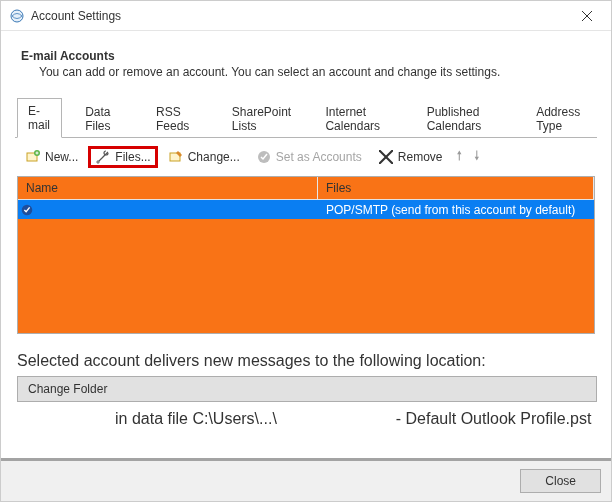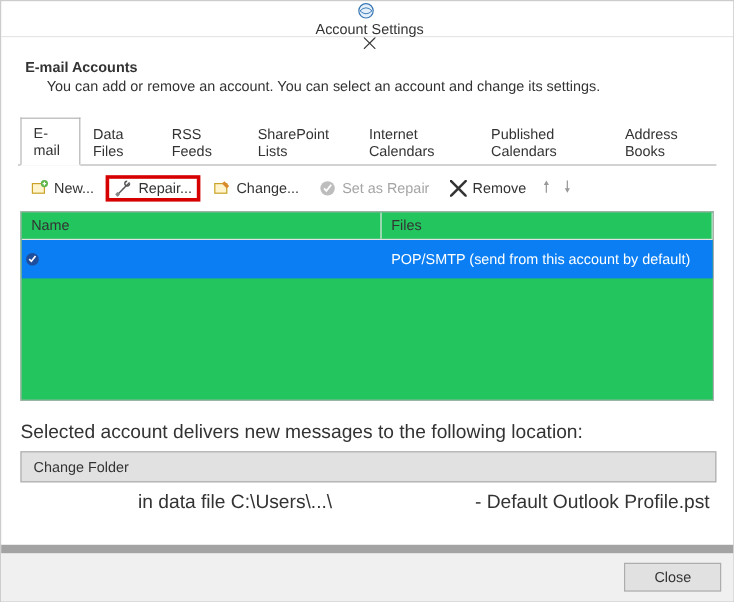--- a/index.html
+++ b/index.html
@@ -20,42 +20,41 @@
     display: flex;
     flex-direction: column;
     border: 1px solid #ccc;
   }
   .titlebar {
     height: 30px;
     display: flex;
     align-items: center;
     padding: 0 4px 0 8px;
     border-bottom: 1px solid #e5e5e5;
-    flex-direction: column;
   }
   .titlebar .app-icon {
     width: 16px; height: 16px;
     margin-right: 6px;
     display: inline-flex; align-items: center; justify-content: center;
   }
   .titlebar .title { flex: 1; font-size: 12px; }
   .titlebar .close {
     width: 40px; height: 28px;
     display: flex; align-items: center; justify-content: center;
     cursor: pointer;
   }
   .content { flex: 1; padding: 10px 14px 0 14px; display: flex; flex-direction: column; }
   .heading { font-weight: bold; font-size: 12px; margin: 8px 0 2px 6px; }
   .subheading { font-size: 12px; margin: 0 0 18px 24px; }
   .tabstrip {
     display: flex;
     align-items: flex-end;
     border-bottom: 1px solid #b5b5b5;
     padding-left: 2px;
-    gap: 0;
+    gap: 12px;
   }
   .tab {
     padding: 5px 10px 5px 10px;
     font-size: 12px;
     border: 1px solid transparent;
     border-bottom: none;
     position: relative;
     top: 1px;
     cursor: pointer;
     color: #333;
@@ -85,57 +84,57 @@
   .tb-btn .ico { width: 16px; height: 16px; display: inline-flex; align-items: center; justify-content: center; }
   .repair-highlight {
     border: 3px solid #d60000;
     padding: 0 4px;
   }
   .arrow-btn { font-size: 13px; color: #9a9a9a; padding: 2px 4px; }
   .listbox {
     border: 1px solid #aeaeae;
     height: 158px;
     margin: 0 2px;
-    background: #22c55e;
+    background: #f97316;
     overflow: hidden;
   }
   .list-header {
     display: flex;
     font-size: 12px;
     border-bottom: 1px solid #e2e2e2;
   }
   .list-header .col {
     padding: 4px 8px;
     border-right: 1px solid #e6e6e6;
   }
   .col-name { width: 300px; }
   .col-type { flex: 1; }
   .list-row {
     display: flex;
     align-items: center;
-    height: 32px;
+    height: 19px;
     font-size: 12px;
     color: #fff;
     background: #0a7ef2;
   }
   .list-row .cell { padding: 2px 8px; white-space: nowrap; overflow: hidden; }
   .row-icon { width: 18px; display: flex; align-items: center; justify-content: center; }
   .location-text { margin: 18px 2px 6px 2px; font-size: 16px; }
   .change-folder-btn {
     display: inline-block;
     padding: 5px 10px;
     border: 1px solid #adadad;
     background: #e1e1e1;
     font-size: 12px;
     cursor: pointer;
     margin-left: 2px;
   }
   .datafile-line { margin: 8px 2px 0 100px; font-size: 16px; }
   .footer {
-    border-top: 7px solid #a3a3a3;
+    border-top: 3px solid #a3a3a3;
     padding: 8px 10px;
     display: flex;
     justify-content: flex-end;
     background: #f0f0f0;
   }
   .close-btn {
     padding: 4px 24px;
     border: 1px solid #adadad;
     background: #e1e1e1;
     font-size: 12px;
@@ -168,21 +167,21 @@
     <div class="heading">E-mail Accounts</div>
     <div class="subheading">You can add or remove an account. You can select an account and change its settings.</div>
 
     <div class="tabstrip">
       <div class="tab active">E-mail</div>
       <div class="tab">Data Files</div>
       <div class="tab">RSS Feeds</div>
       <div class="tab">SharePoint Lists</div>
       <div class="tab">Internet Calendars</div>
       <div class="tab">Published Calendars</div>
-      <div class="tab">Address Books</div>
+      <div class="tab">Address Type</div>
     </div>
 
     <div class="toolbar">
       <span class="tb-btn">
         <span class="ico">
           <svg width="16" height="16" viewBox="0 0 16 16">
             <rect x="2" y="4" width="10" height="8" fill="#fff4cc" stroke="#c9a227"></rect>
             <circle cx="12" cy="4" r="3" fill="#5fb54a"></circle>
             <line x1="12" y1="2.5" x2="12" y2="5.5" stroke="#fff" stroke-width="1"></line>
             <line x1="10.5" y1="4" x2="13.5" y2="4" stroke="#fff" stroke-width="1"></line>
@@ -192,41 +191,41 @@
       </span>
 
       <span class="tb-btn repair-highlight">
         <span class="ico">
           <svg width="16" height="16" viewBox="0 0 16 16">
             <path d="M3 13 L9 7 M7 9 L13 3" stroke="#555" stroke-width="1.2"></path>
             <rect x="1.5" y="11.5" width="3" height="3" rx="0.5" fill="#888" transform="rotate(45 3 13)"></rect>
             <path d="M11 2 a2 2 0 1 0 2 2" fill="none" stroke="#555" stroke-width="1.2"></path>
           </svg>
         </span>
-        <span>Repair...</span>
+        <span>Files...</span>
       </span>
 
       <span class="tb-btn">
         <span class="ico">
           <svg width="16" height="16" viewBox="0 0 16 16">
             <rect x="2" y="4" width="10" height="8" fill="#fff4cc" stroke="#c9a227"></rect>
             <path d="M10 2 L14 6 L12 8 L8 4 Z" fill="#d98a2b"></path>
           </svg>
         </span>
         <span>Change...</span>
       </span>
 
       <span class="tb-btn disabled">
         <span class="ico">
           <svg width="16" height="16" viewBox="0 0 16 16">
             <circle cx="8" cy="8" r="6" fill="#bdbdbd"></circle>
             <path d="M5 8 L7 10 L11 5" stroke="#fff" stroke-width="1.5" fill="none"></path>
           </svg>
         </span>
-        <span>Set as Repair</span>
+        <span>Set as Accounts</span>
       </span>
 
       <span class="tb-btn">
         <span class="ico">
           <svg width="14" height="14" viewBox="0 0 10 10">
             <line x1="0" y1="0" x2="10" y2="10" stroke="#333" stroke-width="1.5"></line>
             <line x1="10" y1="0" x2="0" y2="10" stroke="#333" stroke-width="1.5"></line>
           </svg>
         </span>
         <span>Remove</span>

